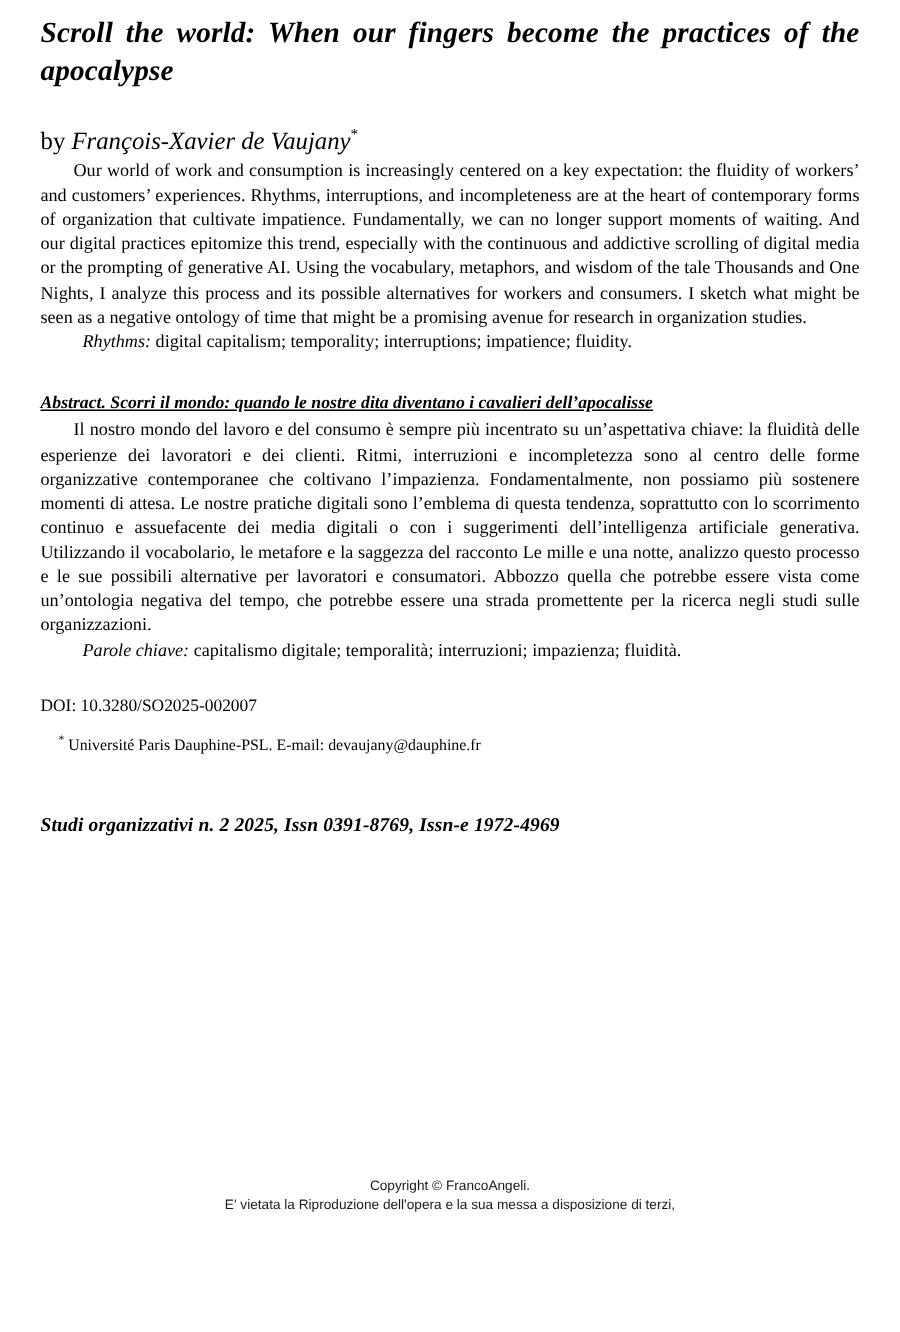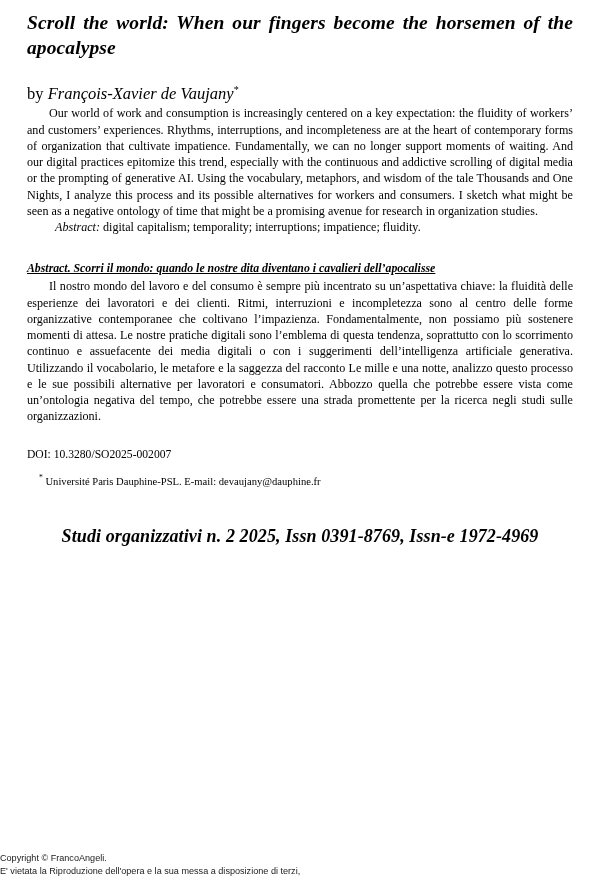--- a/index.html
+++ b/index.html
@@ -113,60 +113,61 @@
     padding-top: 1px;
   }
   .footnote-line .fn-star {
     font-size: 0.72em;
     vertical-align: super;
     line-height: 0;
   }
 
   
   .journal-line {
-    text-align: center;
-    font-size: 18px;
+    text-align: left;
+    font-size: 13px;
     font-weight: bold;
     font-style: italic;
     margin: 0;
     padding-top: 25px;
     letter-spacing: 0.1px;
   }
 
   
   .copyright {
     position: absolute;
     left: 0;
-    top: 852px;
+    top: 784px;
     width: 600px;
-    text-align: left;
+    text-align: center;
     font-family: "Liberation Sans", "DejaVu Sans", sans-serif;
     font-size: 9.1px;
     line-height: 1.48;
     color: #1a1a1a;
   }
   .copyright p {
     margin: 0;
   }
 </style>
 </head>
 <body>
 
 <div class="page">
   <div class="content">
 
-    <h1 class="title">Scroll the world: When our fingers become the horsemen of the apocalypse</h1>
+    <h1 class="title">Scroll the world: When our fingers become the practices of the apocalypse</h1>
 
     <p class="byline"><span>by </span><span class="author-name">François-Xavier de Vaujany</span><sup class="star">*</sup></p>
 
     <p class="abs-body">Our world of work and consumption is increasingly centered on a key expectation: the fluidity of workers’ and customers’ experiences. Rhythms, interruptions, and incompleteness are at the heart of contemporary forms of organization that cultivate impatience. Fundamentally, we can no longer support moments of waiting. And our digital practices epitomize this trend, especially with the continuous and addictive scrolling of digital media or the prompting of generative AI.  Using the vocabulary, metaphors, and wisdom of the tale Thousands and One Nights, I analyze this process and its possible alternatives for workers and consumers. I sketch what might be seen as a negative ontology of time that might be a promising avenue for research in organization studies.</p>
-    <p class="kw"><span class="kw-label">Abstract:</span><span> digital capitalism; temporality; interruptions; impatience; fluidity.</span></p>
+    <p class="kw"><span class="kw-label">Rhythms:</span><span> digital capitalism; temporality; interruptions; impatience; fluidity.</span></p>
 
     <h2 class="abs-it-head">Abstract. Scorri il mondo: quando le nostre dita diventano i cavalieri dell’apocalisse</h2>
     <p class="abs-body">Il nostro mondo del lavoro e del consumo è sempre più incentrato su un’aspettativa chiave: la fluidità delle esperienze dei lavoratori e dei clienti. Ritmi, interruzioni e incompletezza sono al centro delle forme organizzative contemporanee che coltivano l’impazienza. Fondamentalmente, non possiamo più sostenere momenti di attesa. Le nostre pratiche digitali sono l’emblema di questa tendenza, soprattutto con lo scorrimento continuo e assuefacente dei media digitali o con i suggerimenti dell’intelligenza artificiale generativa.  Utilizzando il vocabolario, le metafore e la saggezza del racconto Le mille e una notte, analizzo questo processo e le sue possibili alternative per lavoratori e consumatori. Abbozzo quella che potrebbe essere vista come un’ontologia negativa del tempo, che potrebbe essere una strada promettente per la ricerca negli studi sulle organizzazioni.</p>
+    <p class="kw"><span class="kw-label">Parole chiave:</span><span> capitalismo digitale; temporalità; interruzioni; impazienza; fluidità.</span></p>
 
     <div class="doi-block">
       <p class="doi-line">DOI: 10.3280/SO2025-002007</p>
       <p class="footnote-line"><span class="fn-star">*</span><span> Université Paris Dauphine-PSL. E-mail: devaujany@dauphine.fr</span></p>
     </div>
 
     <p class="journal-line">Studi organizzativi n. 2 2025, Issn 0391-8769, Issn-e 1972-4969</p>
 
   </div>
 

